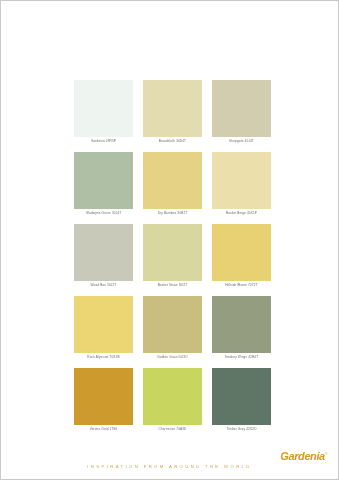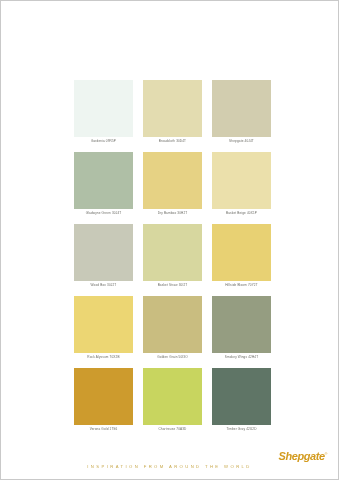--- a/index.html
+++ b/index.html
@@ -143,16 +143,16 @@
           <span class="cell-label">Chartreuse 70A3D</span>
         </div>
         <div class="cell">
           <div class="swatch" style="background: rgb(95, 117, 102);"></div>
           <span class="cell-label">Timber Gray 42U2D</span>
         </div>
       </div>
 
     <div class="tagline">INSPIRATION FROM AROUND THE WORLD</div>
 
-    <div class="logo"><span>Shepgate</span><span class="tm">®</span></div>
+    <div class="logo"><span>Gardenia</span><span class="tm">®</span></div>
 
   </div>
 </div>
 
 </body></html>

